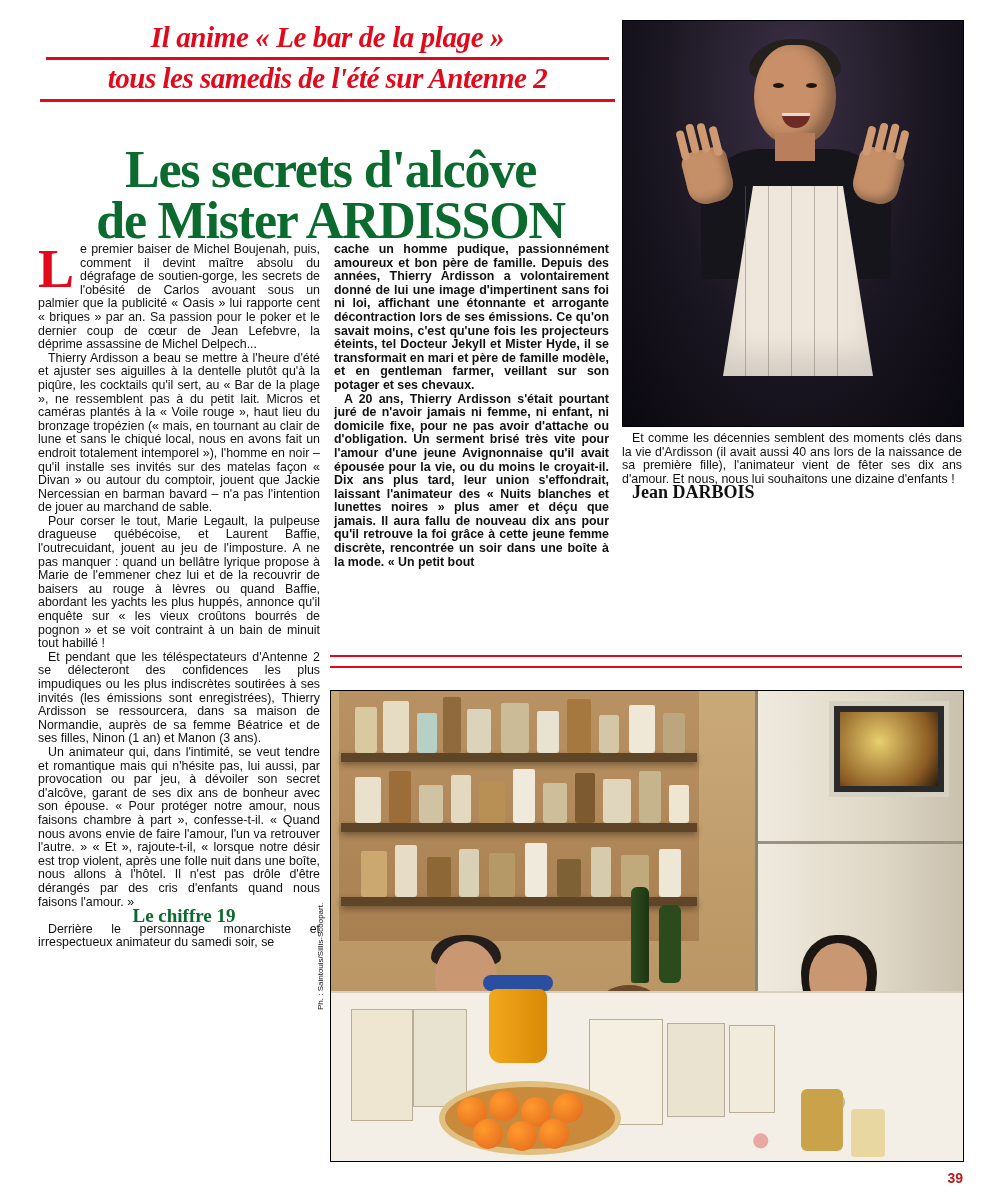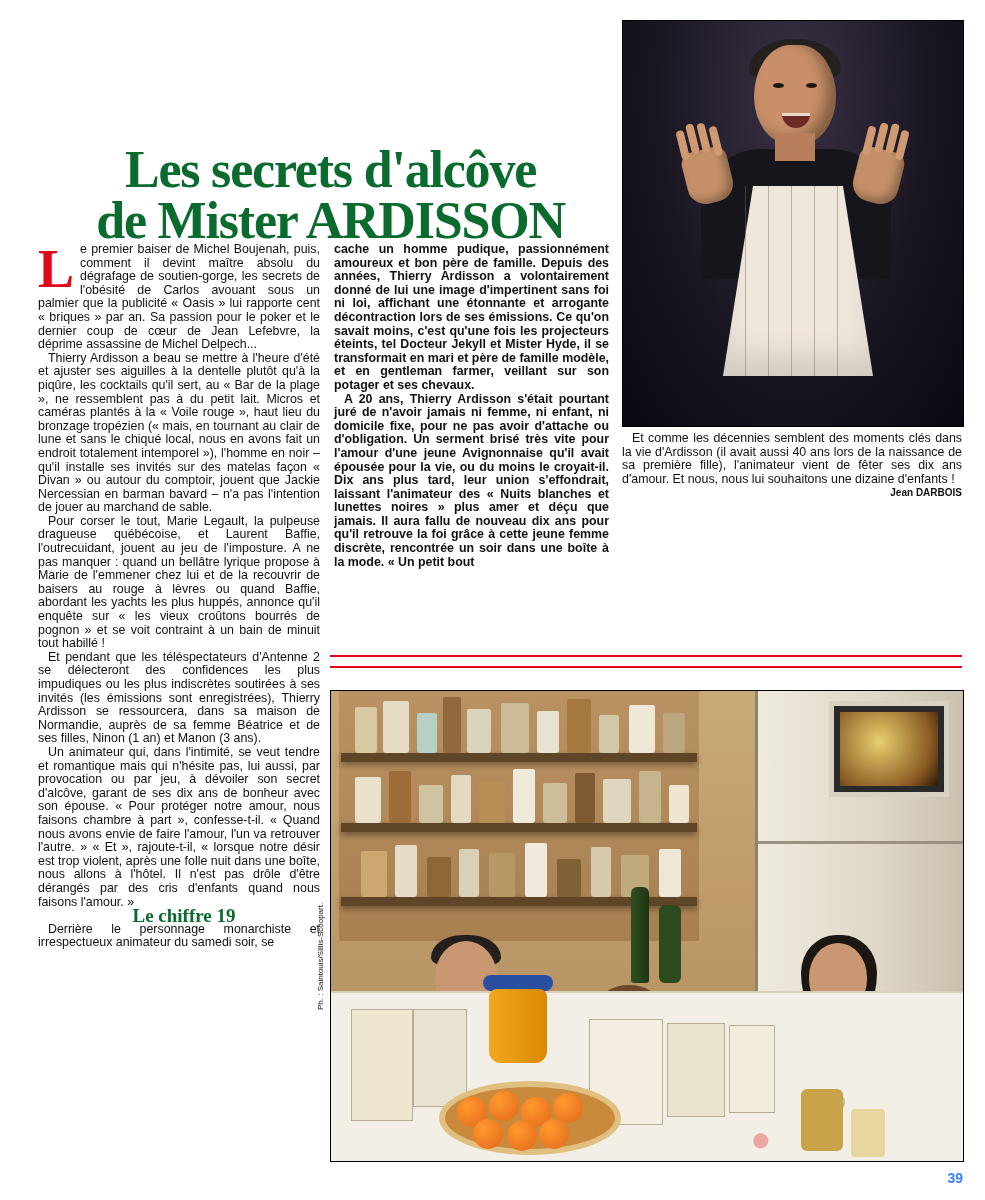--- a/index.html
+++ b/index.html
@@ -193,24 +193,24 @@
     font-family: "Liberation Serif", serif;
     font-weight: bold;
     font-size: 19px;
     color: #0b6b2e;
     text-align: center;
     margin: 9px 0 4px 0;
     text-indent: 0;
   }
 
   .byline {
-    text-align: right;
-    font-weight: bold;
-    font-family: Liberation Sans, sans-serif;
-    font-size: 10px;
+    text-align: left;
+    font-weight: bold;
+    font-family: Liberation Serif, serif;
+    font-size: 18px;
     margin-top: 10px;
     text-indent: 0;
   }
 
   
   .caption {
     position: absolute;
     left: 330px;
     top: 655px;
     width: 632px;
@@ -359,28 +359,34 @@
   }
 
   
   .page-number {
     position: absolute;
     right: 22px;
     bottom: 14px;
     font-family: "Liberation Sans", sans-serif;
     font-weight: bold;
     font-size: 14px;
-    color: #3b82f6;
+    color: #b91c1c;
   }
 </style>
 </head>
 <body>
 
 <div class="page">
 
+  <div class="kicker">
+    <span class="k1">Il anime « Le bar de la plage »</span>
+    <div class="rule-top"></div>
+    <span class="k2">tous les samedis de l'été sur Antenne 2</span>
+    <div class="rule-bottom"></div>
+  </div>
 
   <h1 class="main-title">
     <span class="l1">Les secrets d'alcôve</span>
     <span class="l2">de Mister ARDISSON</span>
   </h1>
 
   <div class="photo-top">
     <div class="pt-bg"></div>
     <div class="pt-shoulders"></div>
     <div class="pt-dress"></div>

